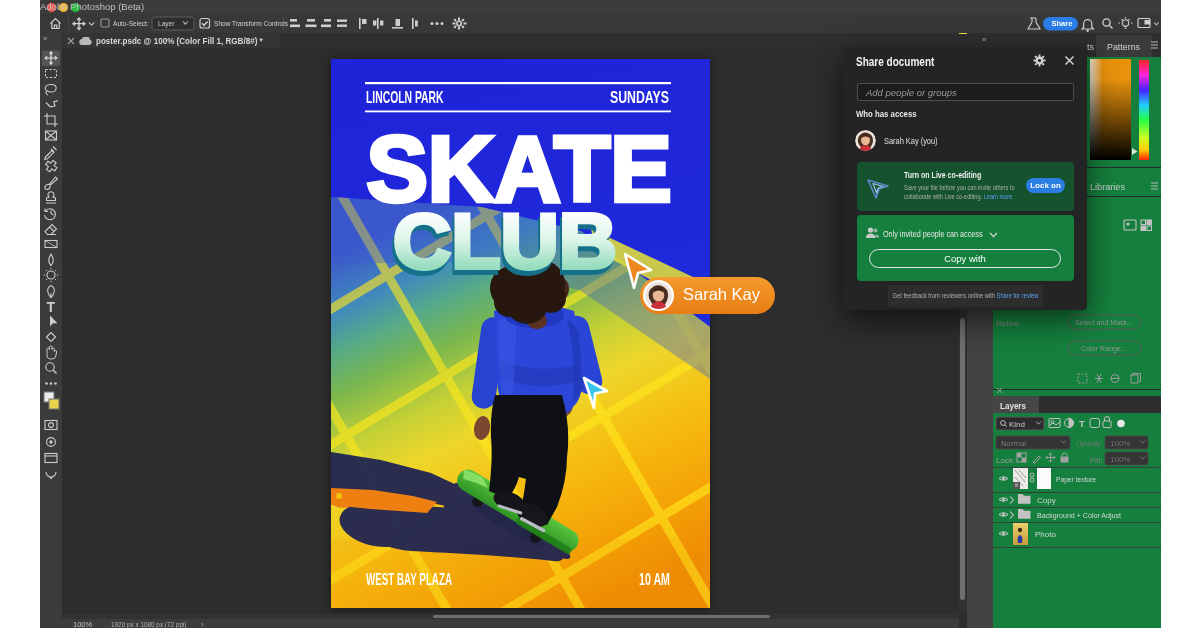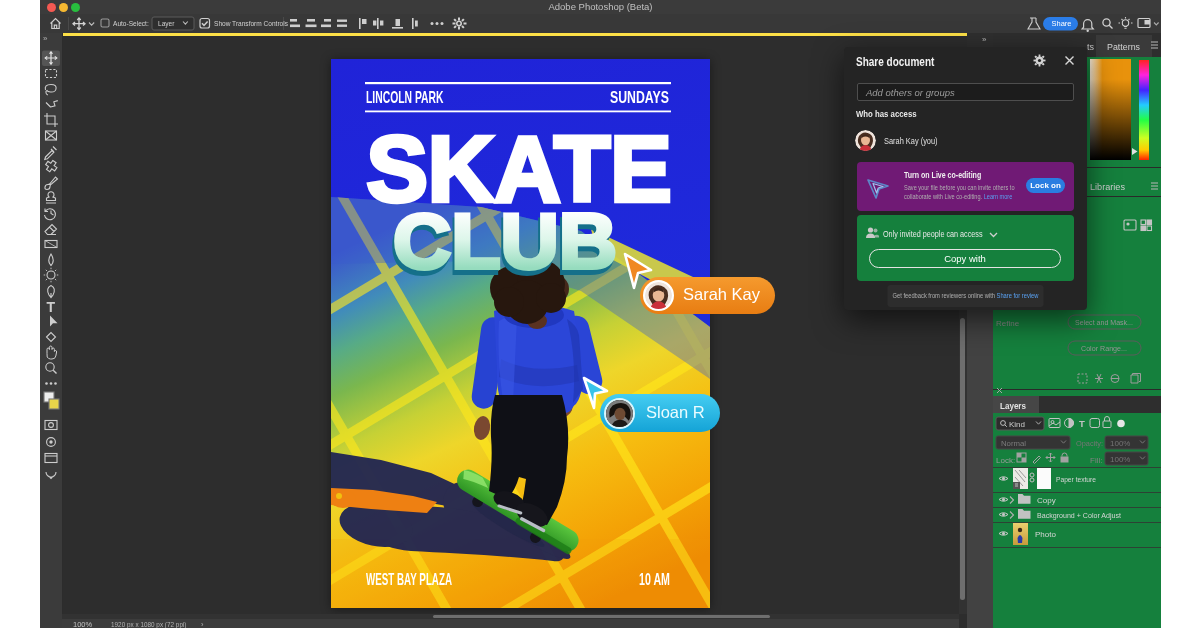--- a/index.html
+++ b/index.html
@@ -1,20 +1,20 @@
 <!DOCTYPE html>
 <html><head><meta charset="utf-8"><style>
 html,body{margin:0;padding:0;width:1200px;height:630px;background:#fff;overflow:hidden;
 font-family:"Liberation Sans",sans-serif;-webkit-font-smoothing:antialiased}
 .ab{position:absolute}
 #win{position:absolute;left:40px;top:0;width:1121px;height:628px;background:#2d2d2d;overflow:hidden}
 #titlebar{position:absolute;left:0;top:0;width:100%;height:14px;background:#3b3b3b}
 .tl{position:absolute;top:2.5px;width:9px;height:9px;border-radius:50%}
-#titletext{position:absolute;top:1px;width:100%;text-align:center;font-size:9.5px;color:#c0c0c0}
-#optbar{position:absolute;left:0;top:14px;width:100%;height:19px;background:#383838;border-bottom:3px solid #fde047}
+#titletext{position:absolute;top:1px;width:100%;font-size:9.5px;color:#c0c0c0}
+#optbar{position:absolute;left:0;top:14px;width:100%;height:19px;background:#383838;border-bottom:1px solid #fde047}
 .obtxt{position:absolute;top:4.5px;font-size:8px;color:#d2d2d2;transform:scaleX(.82);transform-origin:0 50%}
 #tabbar{position:absolute;left:22px;top:33px;width:897px;height:15px;background:#2f2f2f}
 #tab1{position:absolute;left:0;top:0;width:218px;height:15px;background:#343434;color:#d8d8d8;font-size:8.5px}
 #toolbar{position:absolute;left:0;top:33px;width:22px;height:595px;background:#3b3b3b;border-right:1px solid #2c2c2c}
 #canvas{position:absolute;left:22px;top:48px;width:897px;height:566px;background:#2d2d2d}
 #vsb{position:absolute;left:919px;top:48px;width:8px;height:566px;background:#323232}
 #vsbt{position:absolute;left:1px;top:270px;width:5px;height:282px;background:#6e6e6e;border-radius:3px}
 #hsb{position:absolute;left:22px;top:614px;width:897px;height:5px;background:#323232}
 #hsbt{position:absolute;left:371px;top:1px;width:337px;height:3px;background:#6e6e6e;border-radius:2px}
 #statusbar{position:absolute;left:22px;top:619px;width:897px;height:9px;background:#3c3c3c;color:#c4c4c4;font-size:7.5px}
@@ -158,31 +158,20 @@
 <ellipse cx="13" cy="12.5" rx="5.6" ry="6.4" fill="#e9b794"></ellipse>
 <path d="M8 10 Q8.5 5.5 13 5.5 Q17.5 5.5 18 10 Q15 8.2 13 8.2 Q11 8.2 8 10 Z" fill="#3d251a"></path>
 <path d="M5 26 Q7 18.5 13 18.5 Q19 18.5 21 26 Z" fill="#c9303a"></path>
           </svg>
         </div>
     <span class="ab" style="left:43px;top:8px;font-size:16.5px;color:#fff">Sarah Kay</span>
   </div>
   <svg class="ab" style="left:540px;top:368px" width="34" height="44" viewBox="0 0 34 44">
     <path d="M4 10 L27 23 L15 25.5 L14 40 Z" fill="#38c3ea" stroke="#fff" stroke-width="2.6" stroke-linejoin="round"></path>
   </svg>
-  <div class="ab" style="left:560px;top:394px;width:120px;height:38px;border-radius:19px;background:linear-gradient(180deg,#45cdf2,#14a3d6)">
-    <div class="ab" style="left:4px;top:3.5px;width:31px;height:31px;border-radius:50%;background:#222;overflow:hidden;border:2px solid #d9f6fd;box-sizing:border-box">
-          <svg viewBox="0 0 26 26" width="100%" height="100%">
-            <circle cx="13" cy="13" r="13" fill="#7d7d7d"></circle>
-<path d="M3.5 17 Q1.5 6 10 3.5 Q20 1 23 9 Q25 15 22 20 L18 16 Q17 10 13 9.5 Q9 9 8 14 Z" fill="#17120f"></path>
-<ellipse cx="13.5" cy="13.5" rx="5.2" ry="6" fill="#6e4a33"></ellipse>
-<path d="M5 26 Q7 19 13.5 19 Q20 19 22 26 Z" fill="#1d1a18"></path>
-          </svg>
-        </div>
-    <span class="ab" style="left:46px;top:9px;font-size:16.5px;color:#eafcff">Sloan R</span>
-  </div>
 </div>
 
  <div id="titlebar">
   <div class="tl" style="left:7px;background:#f45952"></div>
   <div class="tl" style="left:19px;background:#f5b831"></div>
   <div class="tl" style="left:31px;background:#28bd3e"></div>
   <div id="titletext">Adobe Photoshop (Beta)</div>
  </div>
  <div id="optbar">
  <svg width="1121" height="19" viewBox="0 0 1121 19" fill="none" stroke="#cecece" stroke-width="1.1">
@@ -249,21 +238,32 @@
         </g>
   <g stroke="#d0d0d0" stroke-width="1.2" fill="none">
           <rect x="1098" y="4.5" width="12" height="9" rx="1"></rect>
           <rect x="1104.5" y="6" width="5.5" height="4.5" fill="#d0d0d0" stroke="none"></rect>
         </g>
   <path d="M1114 8.5 l2.3 2.4 l2.3 -2.4" stroke="#aaa" fill="none"></path>
  </svg>
  <span class="obtxt" style="left:73px">Auto-Select:</span>
  <span class="obtxt" style="left:118px;top:4.5px">Layer</span>
  <span class="obtxt" style="left:174px">Show Transform Controls</span>
- <span class="ab" style="left:1011.5px;top:5px;font-size:7.5px;font-weight:normal;color:#fff">Share</span>
+ <span class="ab" style="left:1011.5px;top:5px;font-size:7.5px;font-weight:bold;color:#fff">Share</span>
+ </div>
+ <div id="tabbar">
+   <div id="tab1">
+     <svg class="ab" style="left:5px;top:4px" width="8" height="8" viewBox="0 0 8 8">
+          <path d="M1 1 L7 7 M7 1 L1 7" stroke="#9a9a9a" stroke-width="1.2"></path>
+        </svg>
+     <svg class="ab" style="left:17px;top:3.5px" width="13" height="9" viewBox="0 0 13 9">
+          <path d="M3.5 8 a3 3 0 0 1 -0.4 -6 a4 4 0 0 1 7.8 0.6 a2.8 2.8 0 0 1 -0.9 5.4 z" fill="#b8b8b8"></path>
+        </svg>
+     <span class="ab" style="left:34px;top:3px;font-weight:bold;transform:scaleX(.95);transform-origin:0 50%">poster.psdc @ 100% (Color Fill 1, RGB/8#) *</span>
+   </div>
  </div>
  <div id="toolbar">
   <svg width="22" height="595" viewBox="0 0 22 595" fill="none" stroke="#cdcdcd" stroke-width="1.1">
    <g transform="translate(0,25.0)">
           <rect x="2" y="-7.5" width="18" height="15.5" rx="2" fill="#555" stroke="none"></rect>
           <path d="M11 -6 V6 M5.5 0 H16.5" stroke="#e4e4e4" stroke-width="1.2"></path>
           <path d="M9.6 -4.2 L11 -6.2 L12.4 -4.2 M9.6 4.2 L11 6.2 L12.4 4.2 M7.2 -1.6 L5.2 0 L7.2 1.6 M14.8 -1.6 L16.8 0 L14.8 1.6" stroke="#e4e4e4" stroke-width="1.2" fill="none"></path>
         </g>
         <g transform="translate(0,40.5)">
           <rect x="5.5" y="-4" width="11" height="8" stroke-dasharray="2.2 1.7"></rect>
@@ -540,34 +540,34 @@
           <rect x="1.8" y="1.8" width="2" height="2" transform="rotate(45 2.8 2.8)"></rect>
           <rect x="9.2" y="1.8" width="2" height="2" transform="rotate(-45 10.2 2.8)"></rect>
           <rect x="1.8" y="9.2" width="2" height="2" transform="rotate(-45 2.8 10.2)"></rect>
           <rect x="9.2" y="9.2" width="2" height="2" transform="rotate(45 10.2 10.2)"></rect>
         </g>
   </svg>
   <svg class="ab" style="left:220px;top:8px" width="11" height="11" viewBox="0 0 11 11">
         <path d="M1.5 1.5 L9.5 9.5 M9.5 1.5 L1.5 9.5" stroke="#d8d8d8" stroke-width="1.4"></path>
       </svg>
   <div class="ab" style="left:13px;top:36px;width:215px;height:16px;background:#1c1c1c;border:1px solid #4e4e4e;border-radius:2px">
-    <span class="ab" style="left:8px;top:3px;font-size:9.5px;font-style:italic;color:#9c9c9c">Add others or groups</span>
+    <span class="ab" style="left:8px;top:3px;font-size:9.5px;font-style:italic;color:#9c9c9c">Add people or groups</span>
   </div>
   <div class="ab" style="left:12px;top:61px;font-size:9.5px;font-weight:bold;color:#e8e8e8;transform:scaleX(.82);transform-origin:0 50%">Who has access</div>
   <div class="ab" style="left:11px;top:83px;width:21px;height:21px;border-radius:50%;overflow:hidden">
         <svg viewBox="0 0 26 26" width="100%" height="100%">
           <circle cx="13" cy="13" r="13" fill="#efe4dc"></circle>
 <path d="M4 16 Q2 8 8 4.5 Q13 1.5 18.5 5 Q24 9 21.5 17 L19 22 Q13 25 7.5 22 Z" fill="#4a2e20"></path>
 <ellipse cx="13" cy="12.5" rx="5.6" ry="6.4" fill="#e9b794"></ellipse>
 <path d="M8 10 Q8.5 5.5 13 5.5 Q17.5 5.5 18 10 Q15 8.2 13 8.2 Q11 8.2 8 10 Z" fill="#3d251a"></path>
 <path d="M5 26 Q7 18.5 13 18.5 Q19 18.5 21 26 Z" fill="#c9303a"></path>
         </svg>
       </div>
   <div class="ab" style="left:40px;top:88px;font-size:9.5px;color:#e0e0e0;transform:scaleX(.78);transform-origin:0 50%">Sarah Kay (you)</div>
-  <div class="ab" style="left:13px;top:115px;width:217px;height:49px;background:#701a75;border-radius:4px">
+  <div class="ab" style="left:13px;top:115px;width:217px;height:49px;background:#14532d;border-radius:4px">
     <svg class="ab" style="left:9px;top:12px" width="26" height="26" viewBox="0 0 26 26" fill="none" stroke-linejoin="round">
 <path d="M2 6 L22 12 L13 15 L10 24 Z" stroke="#5d87c8" stroke-width="1.7"></path>
 <path d="M7 9.5 L17 12.5 L12.2 14 L10.6 19 Z" stroke="#9fc3ee" stroke-width="1.2"></path>
         </svg>
     <div class="ab" style="left:47px;top:7px;font-size:9.5px;font-weight:bold;color:#f0f0f0;transform:scaleX(.74);transform-origin:0 50%">Turn on Live co-editing</div>
     <div class="ab" style="left:47px;top:20.5px;font-size:8px;color:#b0b0b0;white-space:nowrap;transform:scaleX(.7);transform-origin:0 50%">Save your file before you can invite others to</div>
     <div class="ab" style="left:47px;top:30px;font-size:8px;color:#b0b0b0;white-space:nowrap;transform:scaleX(.7);transform-origin:0 50%">collaborate with Live co-editing. <span style="color:#5b9ff2">Learn more</span></div>
     <div class="ab" style="left:169px;top:16px;width:39px;height:15px;border-radius:8px;background:#2a7de1;text-align:center;line-height:15px;font-size:8px;font-weight:bold;color:#fff">Lock on</div>
   </div>
   <div class="ab" style="left:13px;top:168px;width:217px;height:66px;background:#15803d;border-radius:4px">

